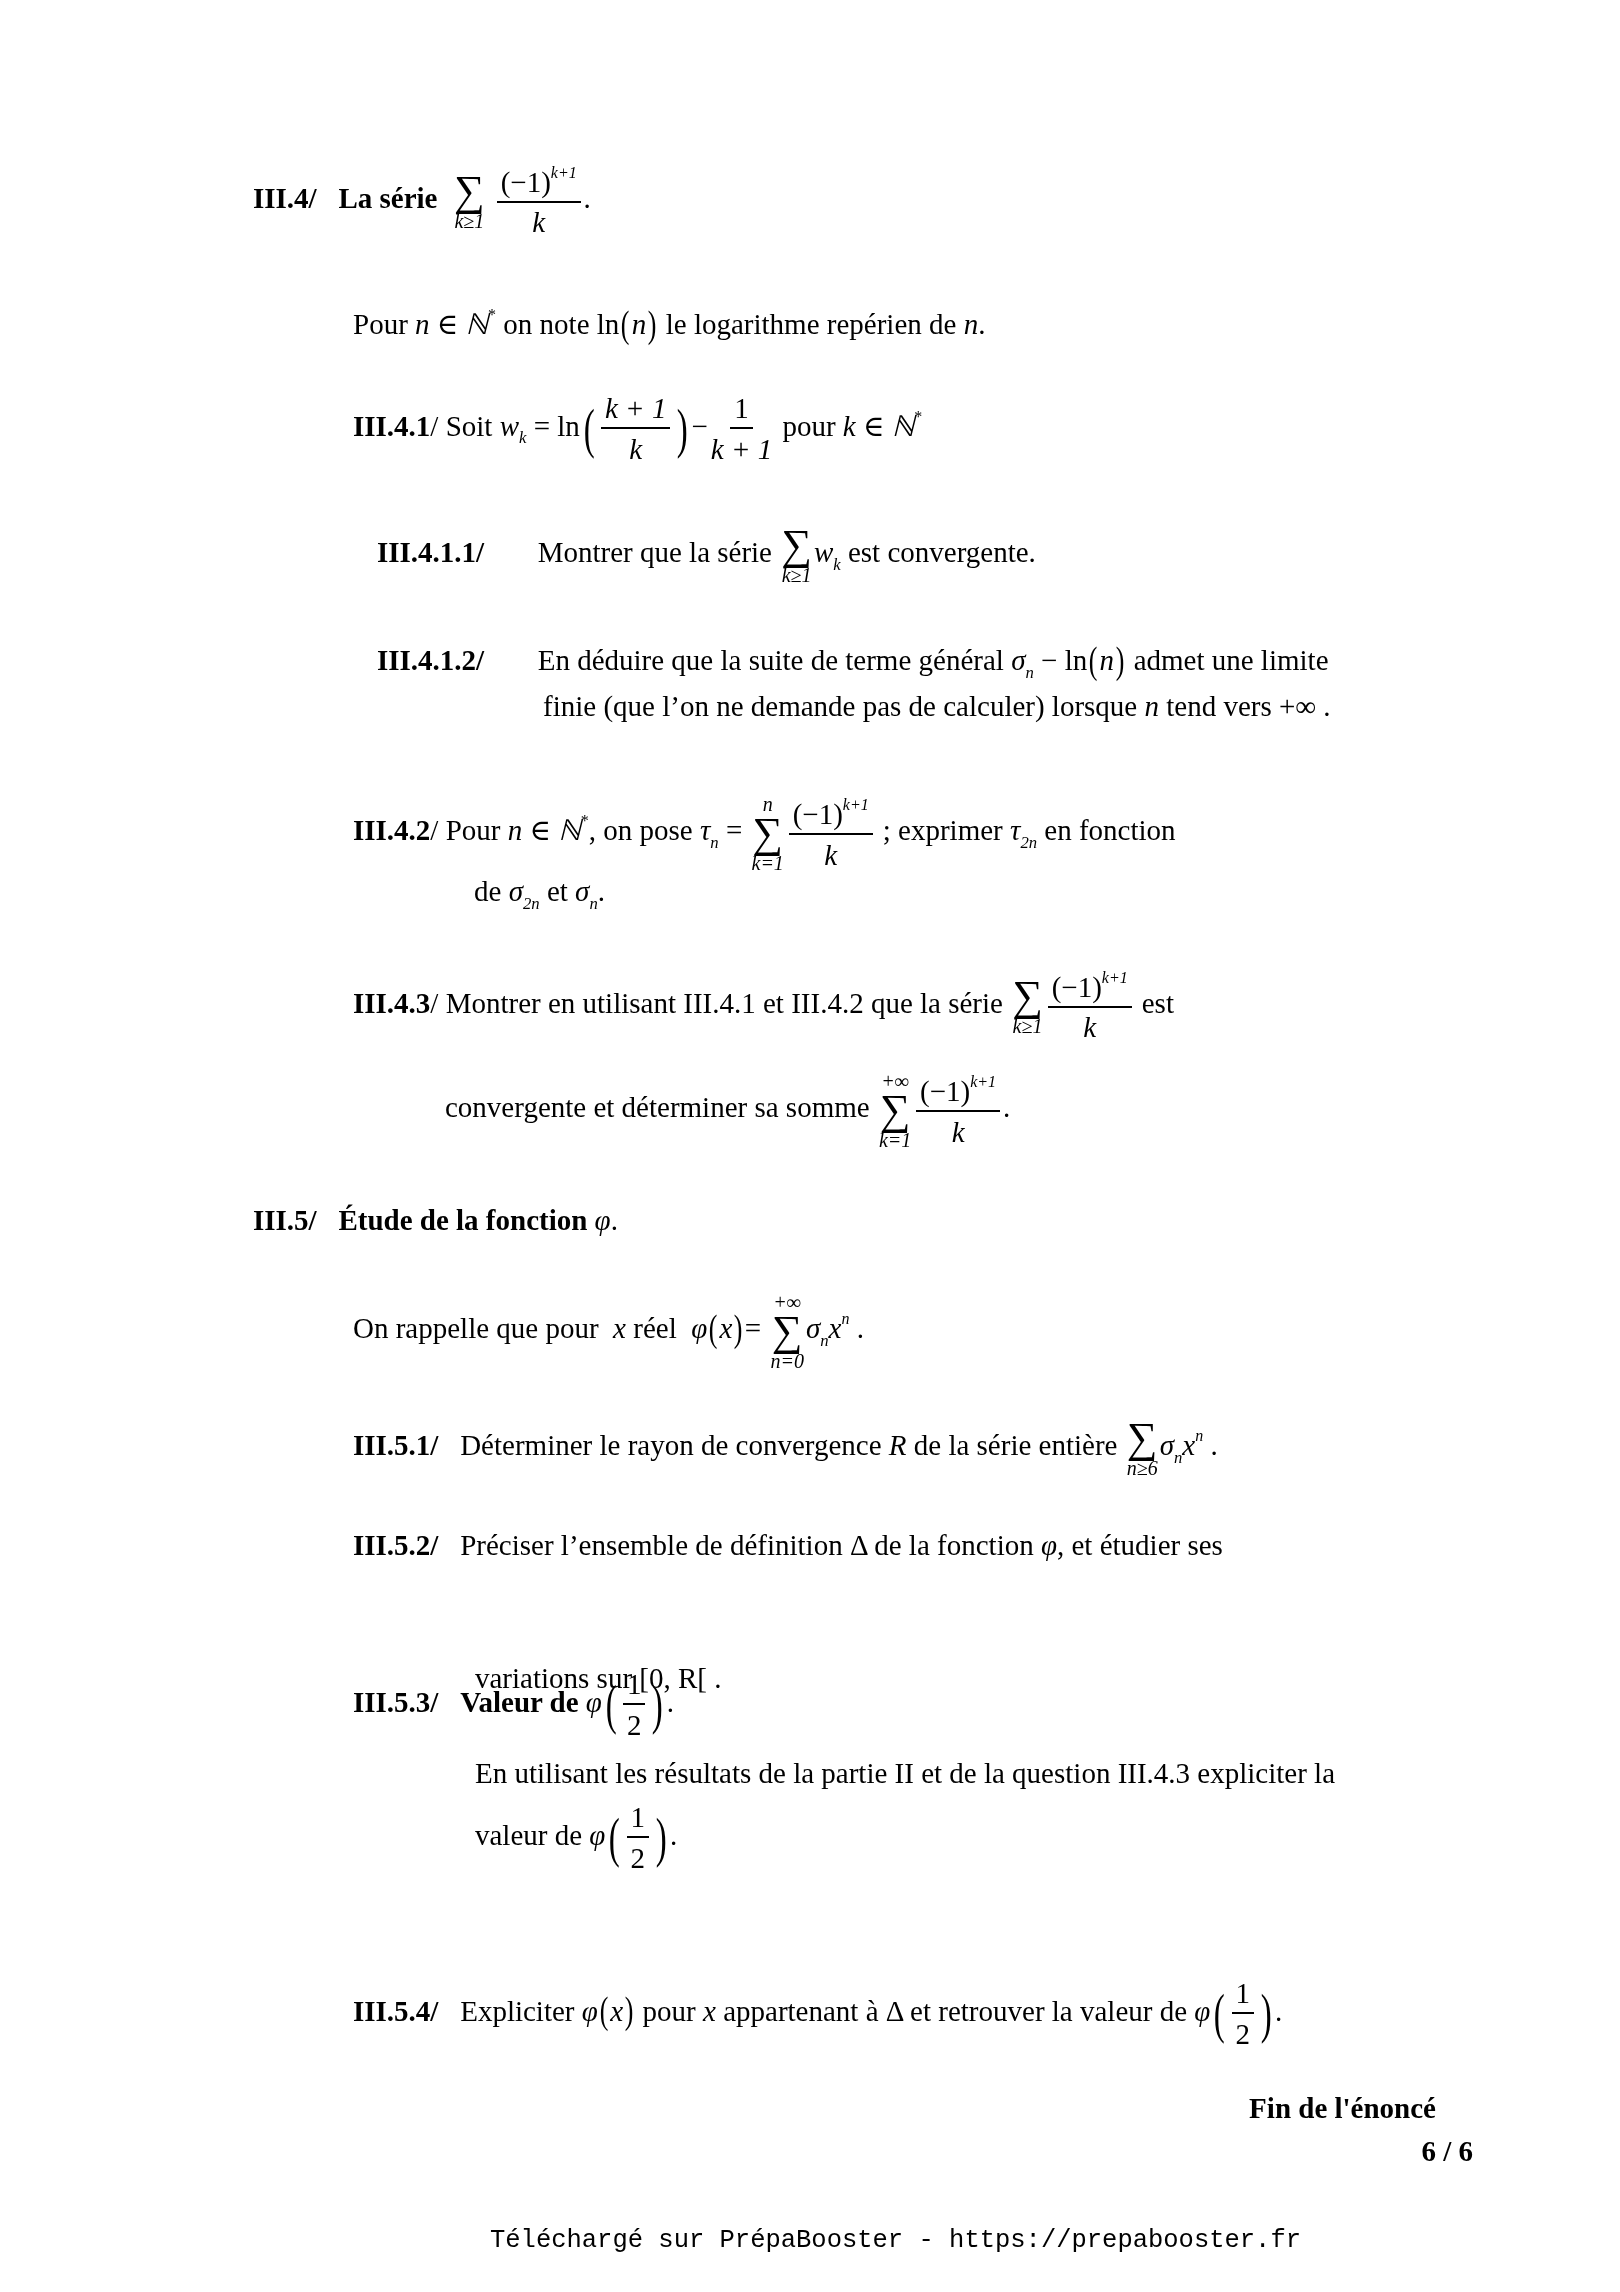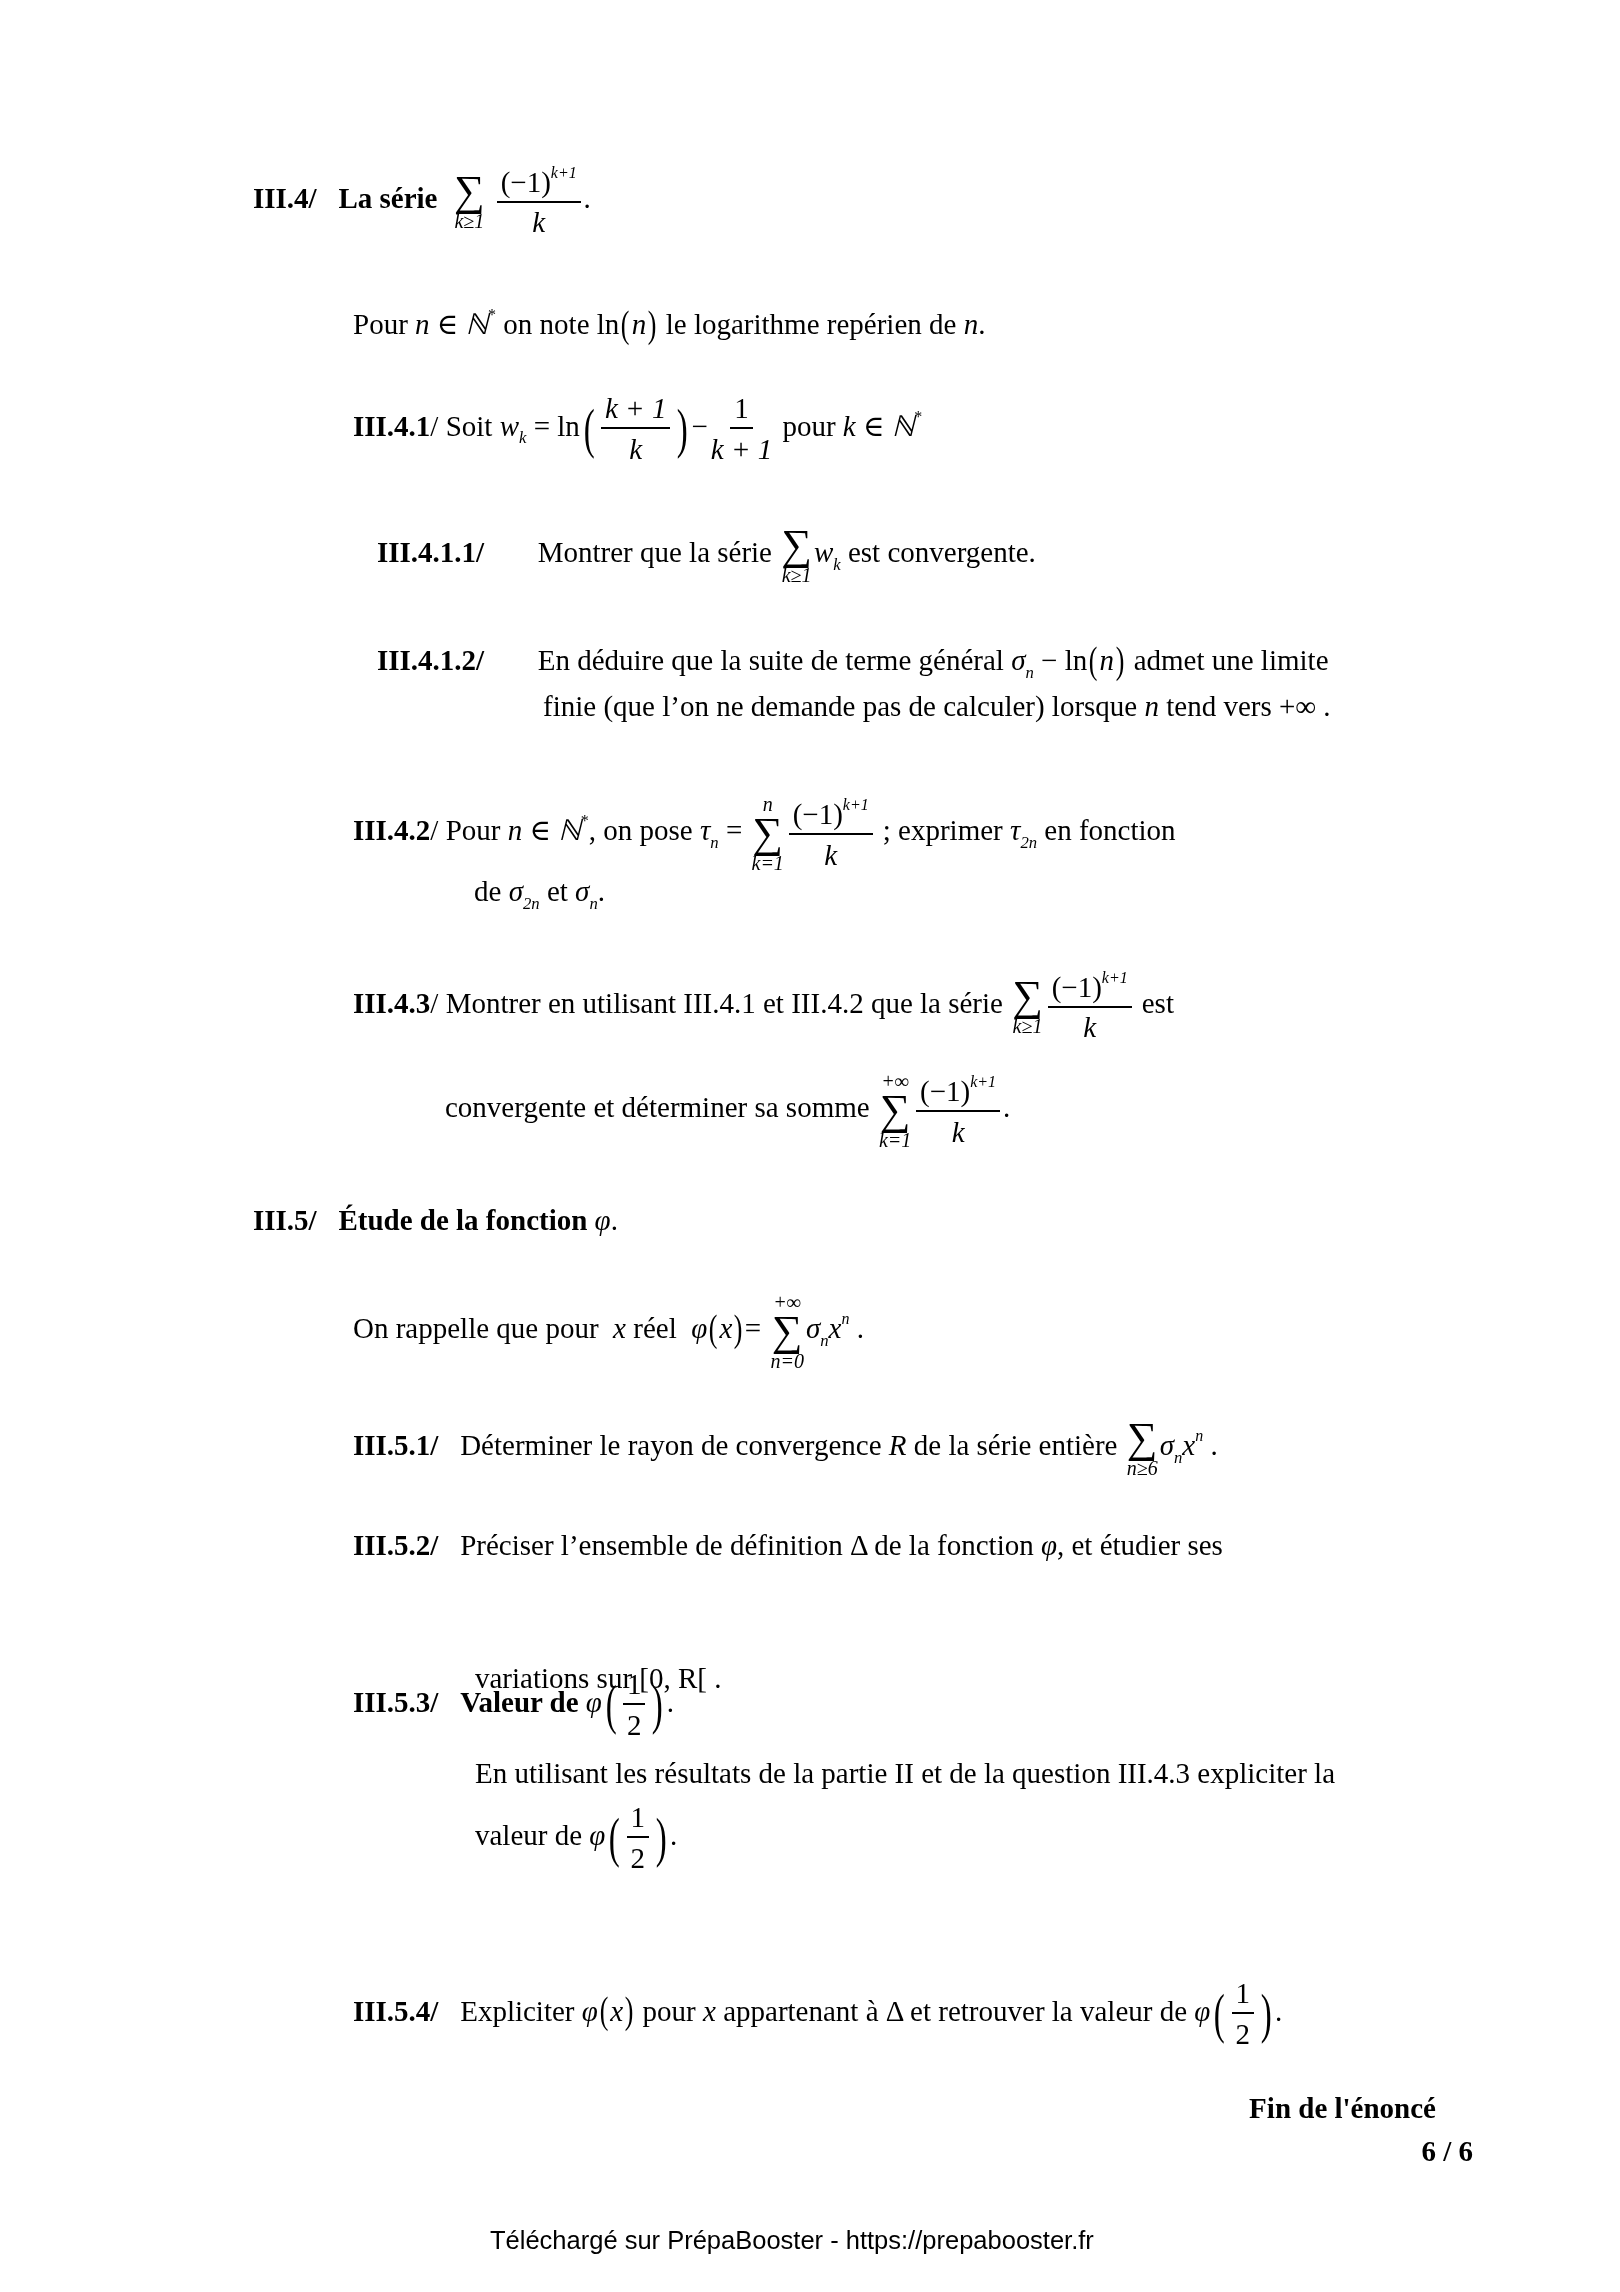--- a/index.html
+++ b/index.html
@@ -14,21 +14,21 @@
   .sub { font-size: 16.7px; font-style: italic; vertical-align: -7.8px; }
   .sup { font-size: 16px; vertical-align: 13.7px; }
   .sigma-wrap { display: inline-flex; flex-direction: column; align-items: center; vertical-align: middle; margin: 0 2px; }
   .sigma { font-size: 43px; line-height: 0.9; }
   .lim { font-size: 20px; font-style: italic; line-height: 1; }
   .frac { display: inline-flex; flex-direction: column; align-items: center; vertical-align: middle; margin: 0 2.9px; }
   .frac .num { padding: 0 3.9px 3.9px 3.9px; border-bottom: 2px solid #000; line-height: 1; }
   .frac .den { padding-top: 5.9px; line-height: 1; font-style: italic; }
   .paren { font-size: 55px; font-weight: 100; vertical-align: middle; line-height: 1; transform: scaleX(0.6); display: inline-block; }
   .paren-sm { font-size: 37px; transform: scaleX(0.7); display: inline-block; vertical-align: -2.9px; }
-  .footer { font-family: Liberation Sans, sans-serif; font-size: 25.5px; text-align: center; }
+  .footer { font-family: Liberation Mono, monospace; font-size: 25.5px; text-align: center; }
 </style>
 </head>
 <body>
 
 <div class="blk" style="left:253px; top:165px;">
   <span class="b">III.4/</span>&nbsp;&nbsp;
   <span class="b">La série</span>&nbsp;
   <span class="sigma-wrap">
       <span class="sigma">∑</span>
       <span class="lim">k≥1</span>

